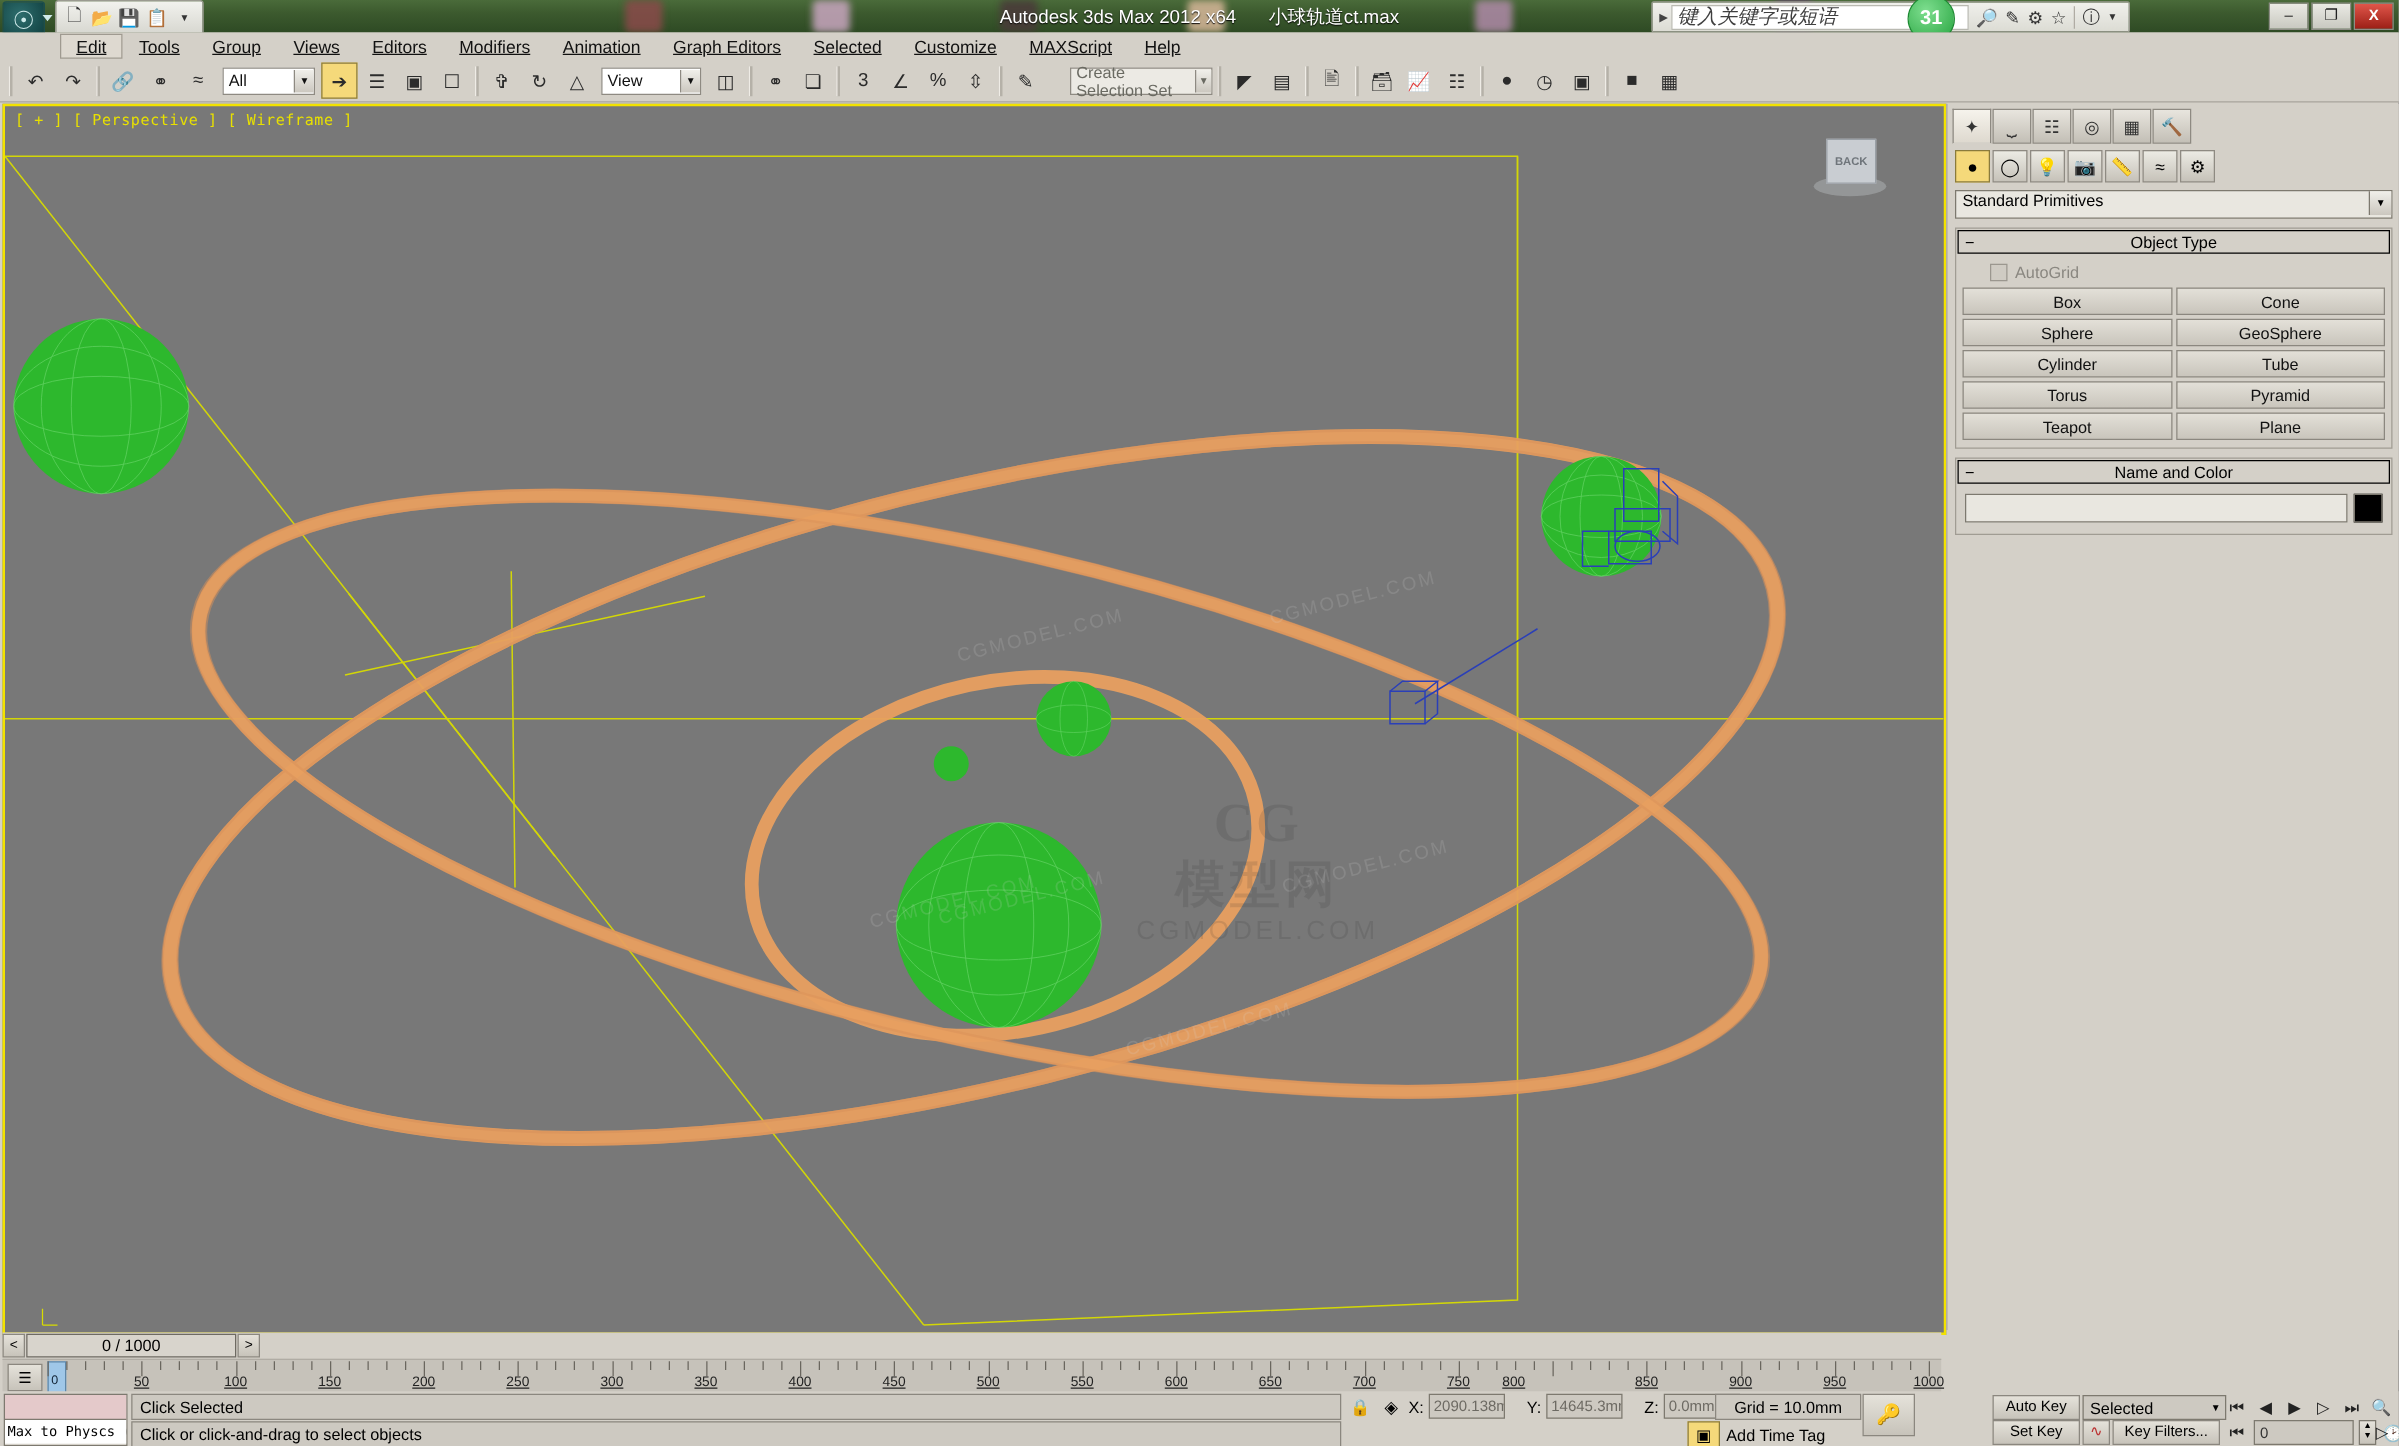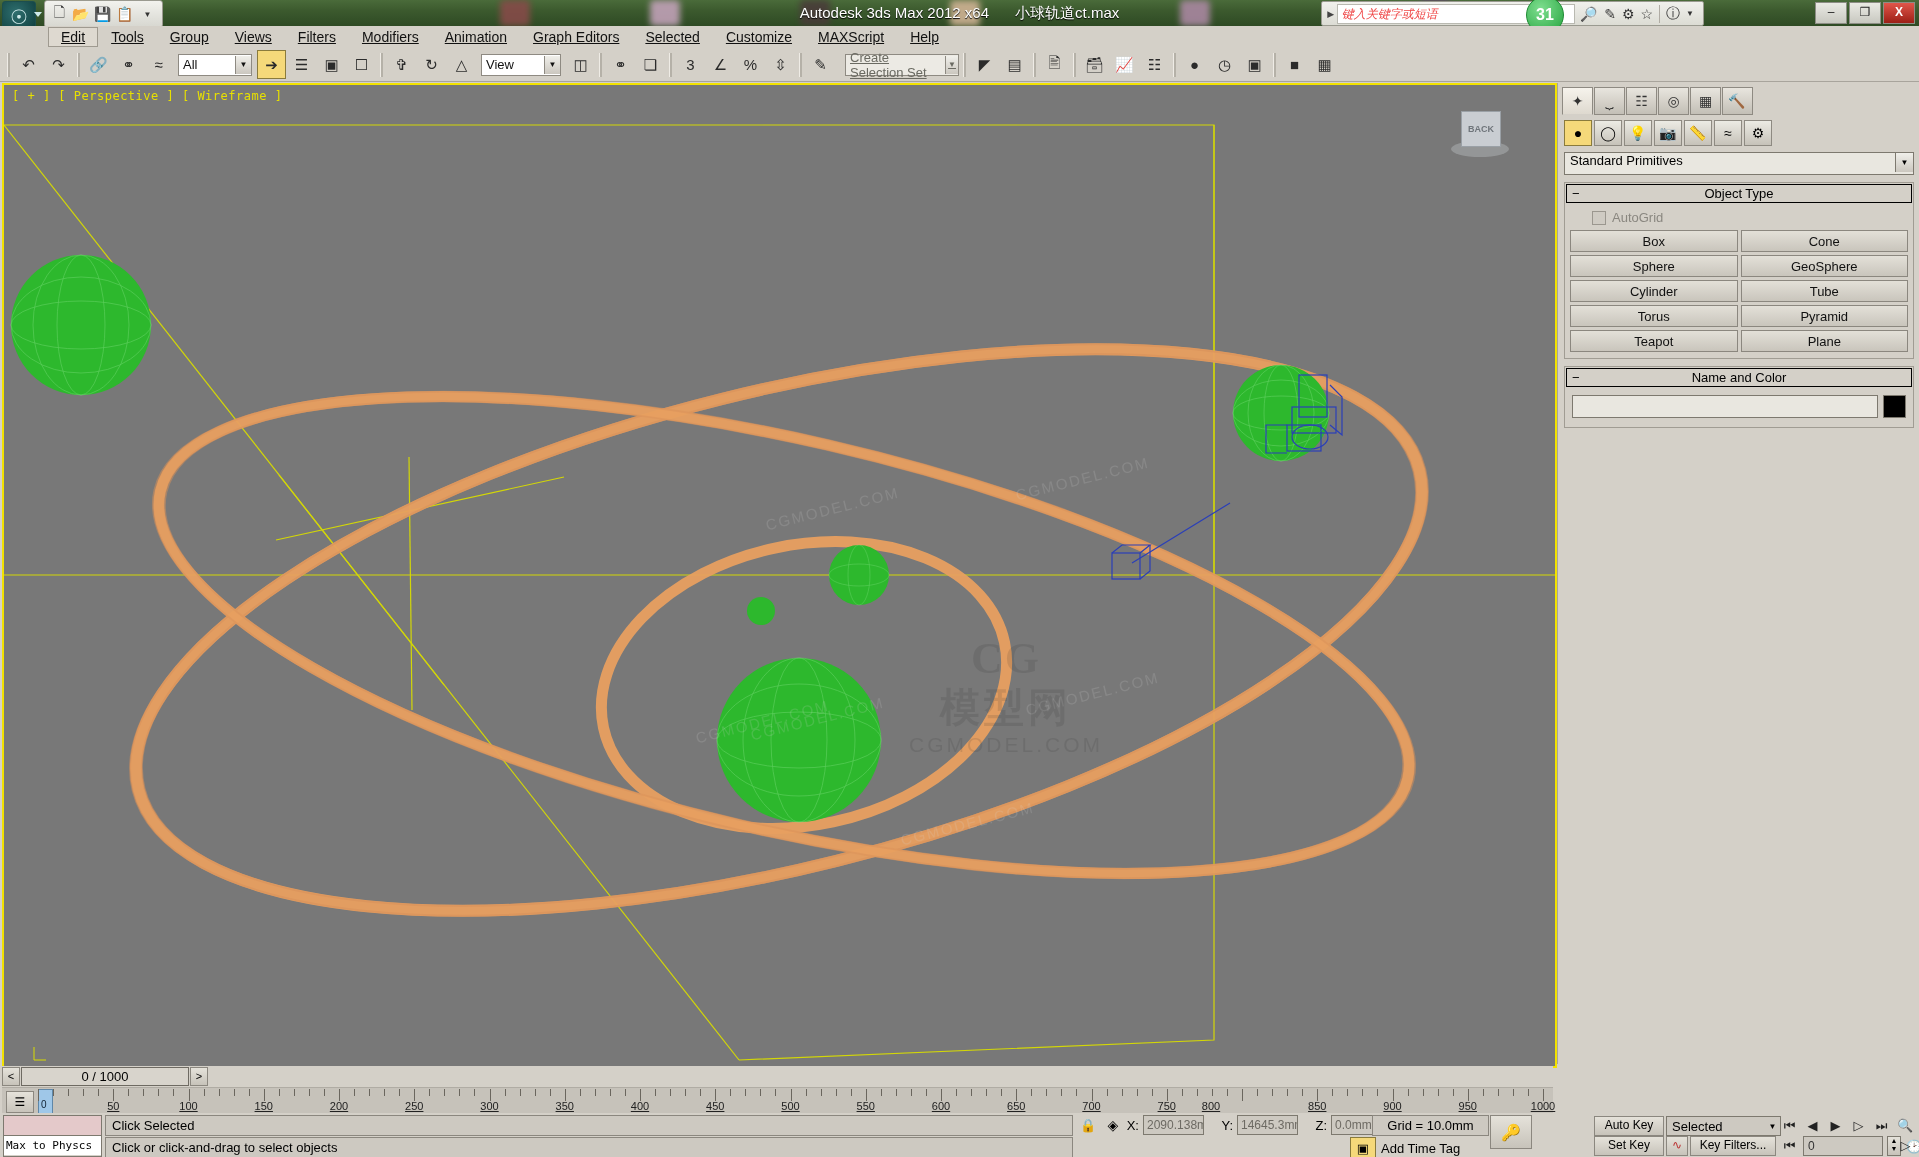--- a/index.html
+++ b/index.html
@@ -16,21 +16,21 @@
   .orb-arrow{position:absolute;left:34px;top:12px;width:0;height:0;border-left:4px solid transparent;border-right:4px solid transparent;border-top:5px solid #cfeaea;}
   .qat{position:absolute;left:44px;top:0px;height:26px;display:flex;align-items:center;gap:3px;
     background:linear-gradient(180deg,#f2f2ee,#d7d7d0);border:1px solid #9a9a90;border-radius:3px;padding:0 5px;}
   .qat .qi{width:19px;height:19px;display:flex;align-items:center;justify-content:center;font-size:14px;color:#333;}
   .title-text{position:absolute;left:0;top:4px;width:1919px;text-align:center;color:#fff;font-size:15px;
     font-family:"Liberation Sans",sans-serif;text-shadow:0 1px 1px #000;pointer-events:none;}
   .title-text .fname{margin-left:26px;}
   .infocenter{position:absolute;right:215px;top:1px;height:23px;display:flex;align-items:center;
     background:linear-gradient(180deg,#f0f0ec,#dcdcd4);border:1px solid #9a9a90;border-radius:2px;padding:0 3px;}
   .ic-arrow{width:12px;text-align:center;font-size:9px;color:#444;}
-  .ic-input{width:228px;height:18px;border:1px solid #b9b9b1;background:#fff;color:#ef4444;font-size:12px;
+  .ic-input{width:228px;height:18px;border:1px solid #b9b9b1;background:#fff;color:#404040;font-size:16px;
     font-style:italic;padding:0 4px;line-height:18px;overflow:hidden;white-space:nowrap;}
   .ic-icons{display:flex;gap:6px;align-items:center;padding:0 6px;font-size:14px;color:#333;}
   .help-badge{position:absolute;right:355px;top:-4px;width:36px;height:36px;border-radius:50%;
     background:radial-gradient(circle at 38% 32%,#7ede8f,#25a33e);color:#fff;font-size:16px;font-weight:bold;
     text-align:center;line-height:36px;border:1px solid #1d8a32;}
   .wbtns{position:absolute;right:4px;top:2px;display:flex;gap:2px;}
   .wb{width:30px;height:20px;border:1px solid #8d8d85;background:linear-gradient(180deg,#eaeae4,#c8c8c0);
     font-size:12px;text-align:center;line-height:19px;color:#222;}
   .wb.close{background:linear-gradient(180deg,#e0564a,#9c1f16);color:#fff;font-weight:bold;}
 
@@ -205,21 +205,21 @@
       <div class="wb">❐</div>
       <div class="wb close">X</div>
     </div>
   </div>
 
   <div class="menubar">
     <div class="menu-item active"><u>Edit</u></div>
     <div class="menu-item"><u>Tools</u></div>
     <div class="menu-item"><u>Group</u></div>
     <div class="menu-item"><u>Views</u></div>
-    <div class="menu-item"><u>Filters</u></div>
+    <div class="menu-item"><u>Editors</u></div>
     <div class="menu-item"><u>Modifiers</u></div>
     <div class="menu-item"><u>Animation</u></div>
     <div class="menu-item"><u>Graph Editors</u></div>
     <div class="menu-item"><u>Selected</u></div>
     <div class="menu-item"><u>Customize</u></div>
     <div class="menu-item"><u>MAXScript</u></div>
     <div class="menu-item"><u>Help</u></div>
   </div>
 
   <div class="toolbar">
@@ -250,21 +250,21 @@
     <div class="tsep"></div>
     <div class="tbtn">⚭</div>
     <div class="tbtn">❏</div>
     <div class="tsep"></div>
     <div class="tbtn">3</div>
     <div class="tbtn">∠</div>
     <div class="tbtn">%</div>
     <div class="tbtn">⇳</div>
     <div class="tsep"></div>
     <div class="tbtn">✎</div>
-    <div class="tcombo gray" style="width:108px;margin-left:9px;text-decoration:underline;">
+    <div class="tcombo gray" style="width:108px;margin-left:20px;">
       <span>Create Selection Set</span>
       <span class="arw">▼</span>
     </div>
     <div class="tsep"></div>
     <div class="tbtn">◤</div>
     <div class="tbtn">▤</div>
     <div class="tsep"></div>
     <div class="tbtn">🖹</div>
     <div class="tsep"></div>
     <div class="tbtn">🗃</div>

